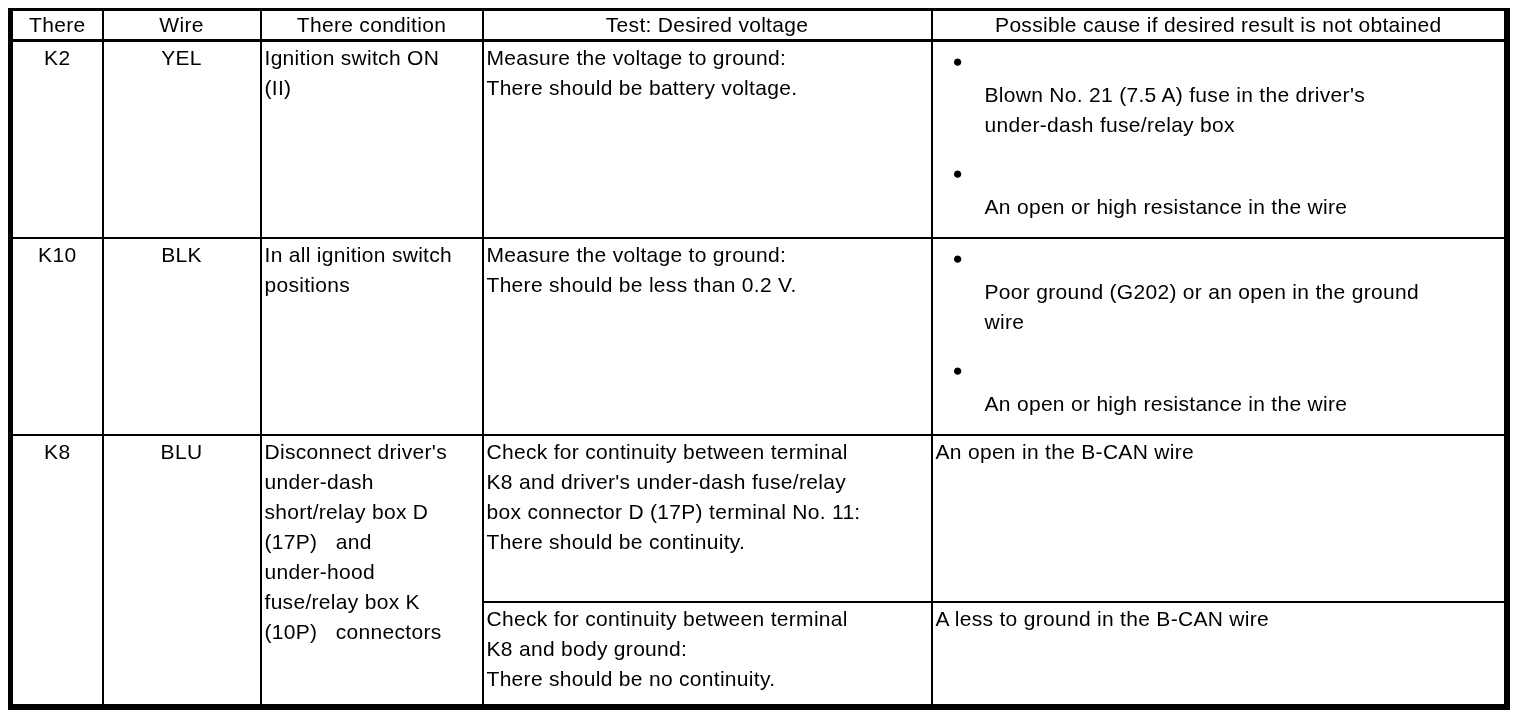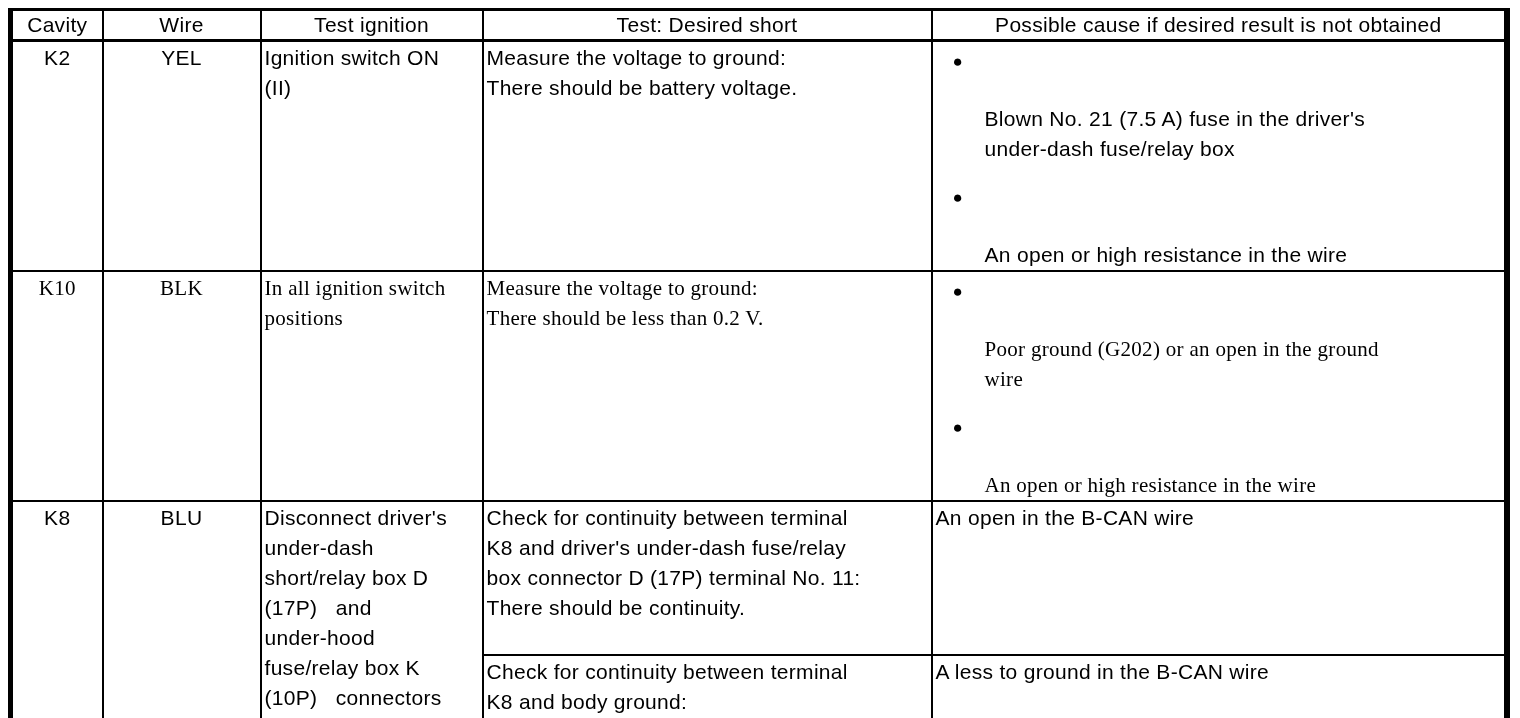--- a/index.html
+++ b/index.html
@@ -35,57 +35,57 @@
   }
   thead th {
     border-bottom: 3px solid #000;
     text-align: center;
     height: 31px;
     line-height: 28px;
     white-space: nowrap;
     overflow: hidden;
   }
   tr.row-h1 { height: 178px; }
-  tr.row-h2 { height: 164px; font-family: Liberation Serif, serif; }
+  tr.row-h2 { height: 164px; }
   tr.row-h3a { height: 154px; }
   tr.row-h3b { height: 97px; }
   td.c-center { text-align: center; padding-top: 1px; }
   td.c-left  { text-align: left; padding: 1px 6px 0 3px; }
   .pre { white-space: pre-wrap; }
   td.cause-cell { padding: 6px 4px 0 0; }
   td.cause-plain { padding: 1px 4px 0 3px; margin-top: 20px; }
   .cause-item + .cause-item { margin-top: 20px; }
   .bullet {
     margin-left: 20px;
     height: 28px;
     line-height: 28px;
     font-size: 17px;
   }
   .cause-text {
     margin-left: 52px;
-    margin-top: 28px;
+    margin-top: 4px;
   }
 </style>
 </head>
 <body>
 
 <table class="spec-table">
   <colgroup>
     <col style="width:92px">
     <col style="width:158px">
     <col style="width:222px">
     <col style="width:449px">
     <col>
   </colgroup>
   <thead>
     <tr>
-      <th>Cavity</th>
+      <th>There</th>
       <th>Wire</th>
-      <th>Test ignition</th>
-      <th>Test: Desired short</th>
+      <th>There condition</th>
+      <th>Test: Desired voltage</th>
       <th>Possible cause if desired result is not obtained</th>
     </tr>
   </thead>
   <tbody>
 
     <tr class="row-h1">
       <td class="c-center">K2</td>
       <td class="c-center">YEL</td>
       <td class="c-left pre">Ignition switch ON
 (II)</td>

